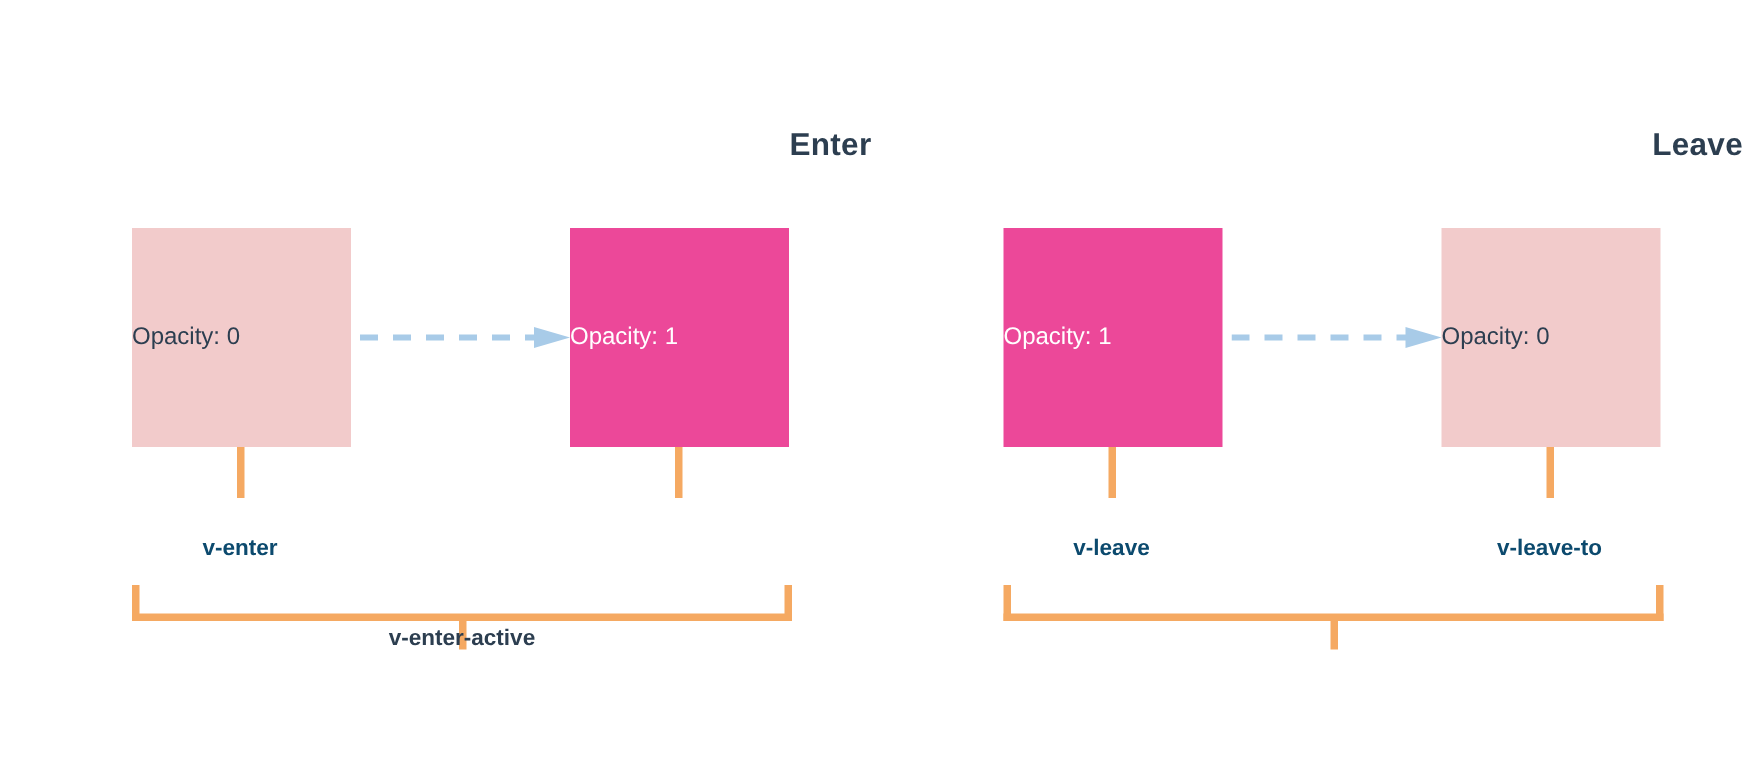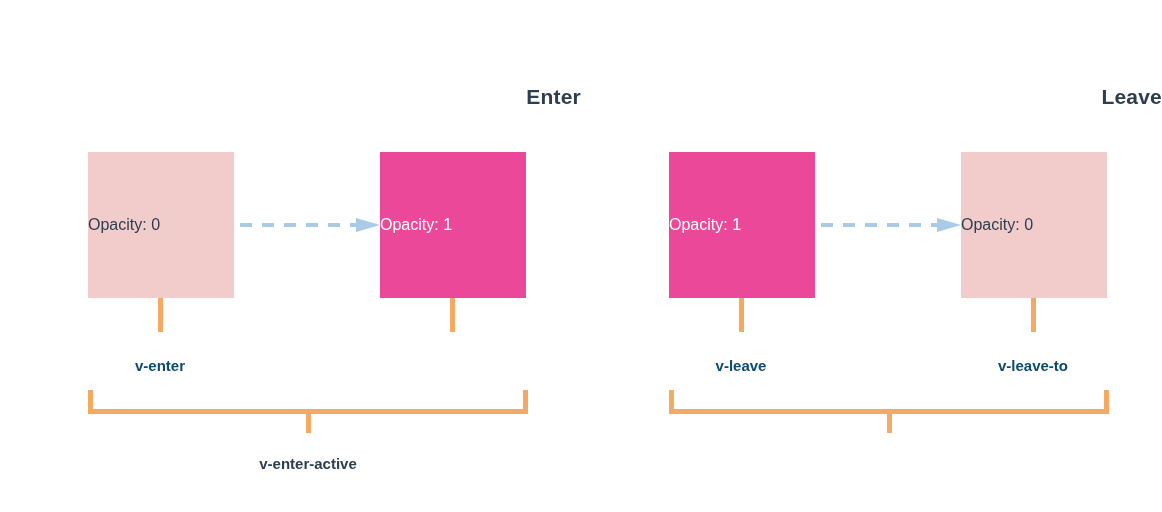--- a/index.html
+++ b/index.html
@@ -118,21 +118,21 @@
     position: absolute;
     left: 306px;
     top: 414px;
     width: 5px;
     height: 19px;
     background: #f5a962;
   }
 
   .active-label {
     position: absolute;
-    top: 454px;
+    top: 416px;
     left: 108px;
     width: 400px;
     text-align: center;
     font-size: 15px;
     font-weight: bold;
     color: #2c3e50;
     line-height: 20px;
   }
 </style>
 </head>

